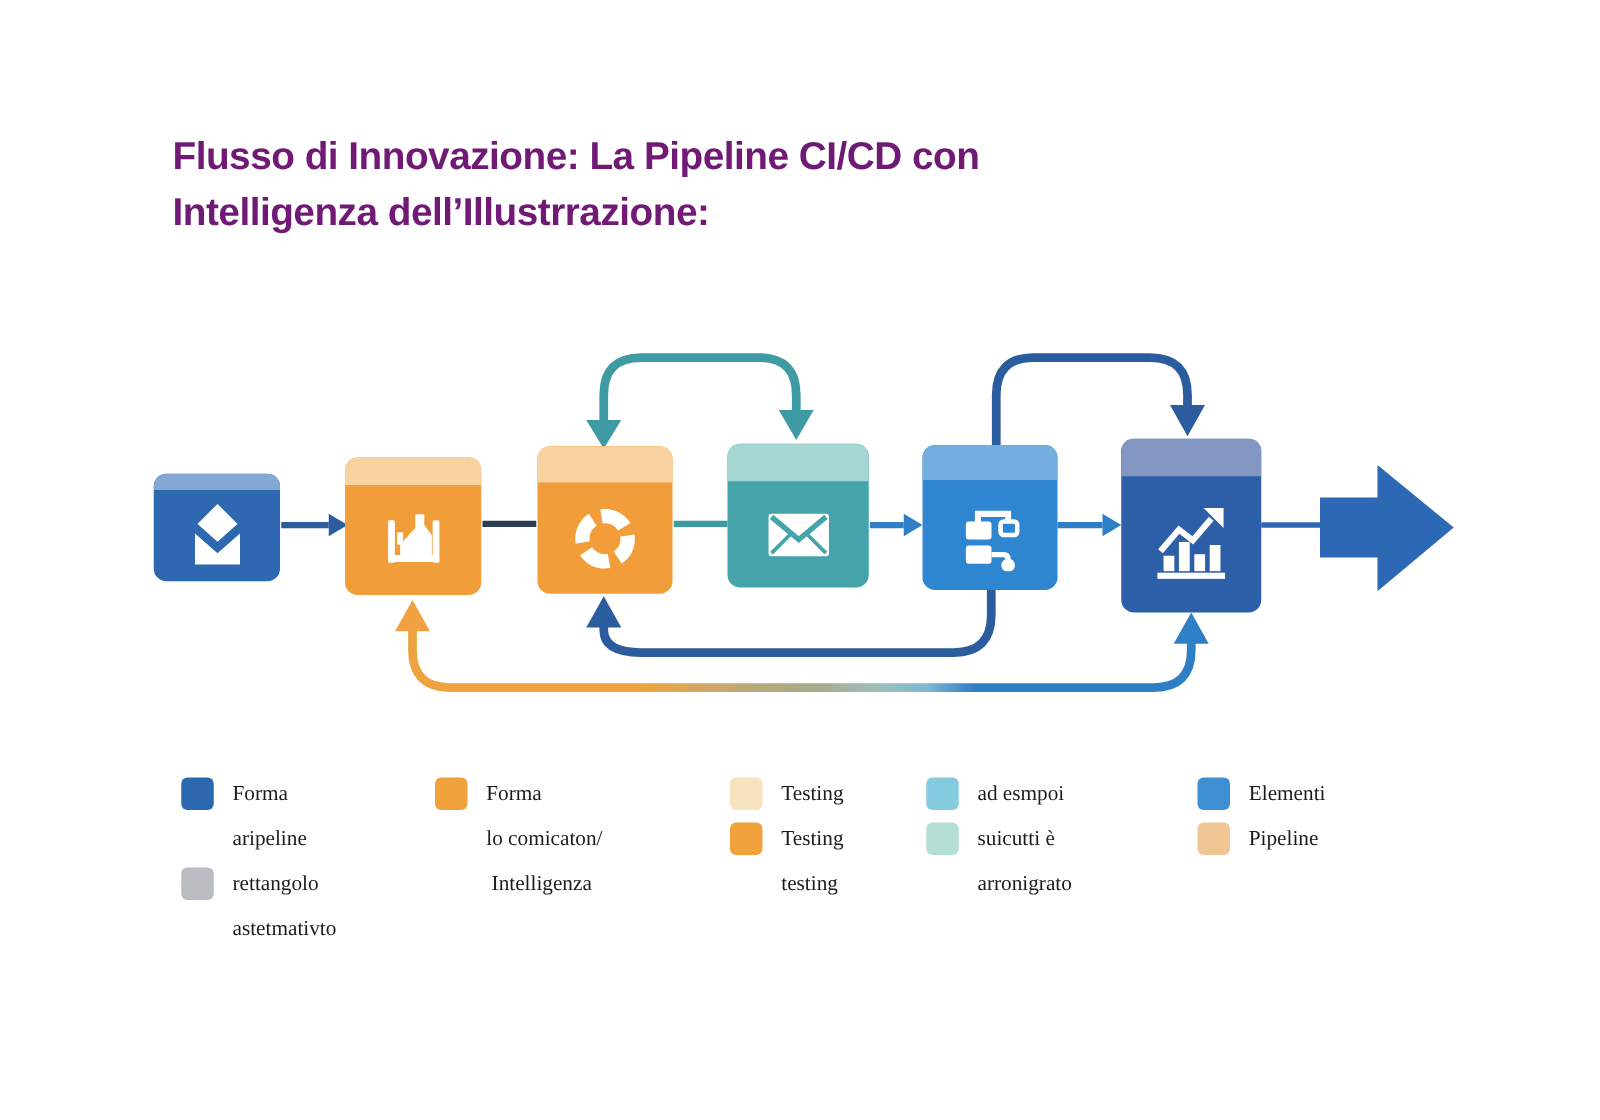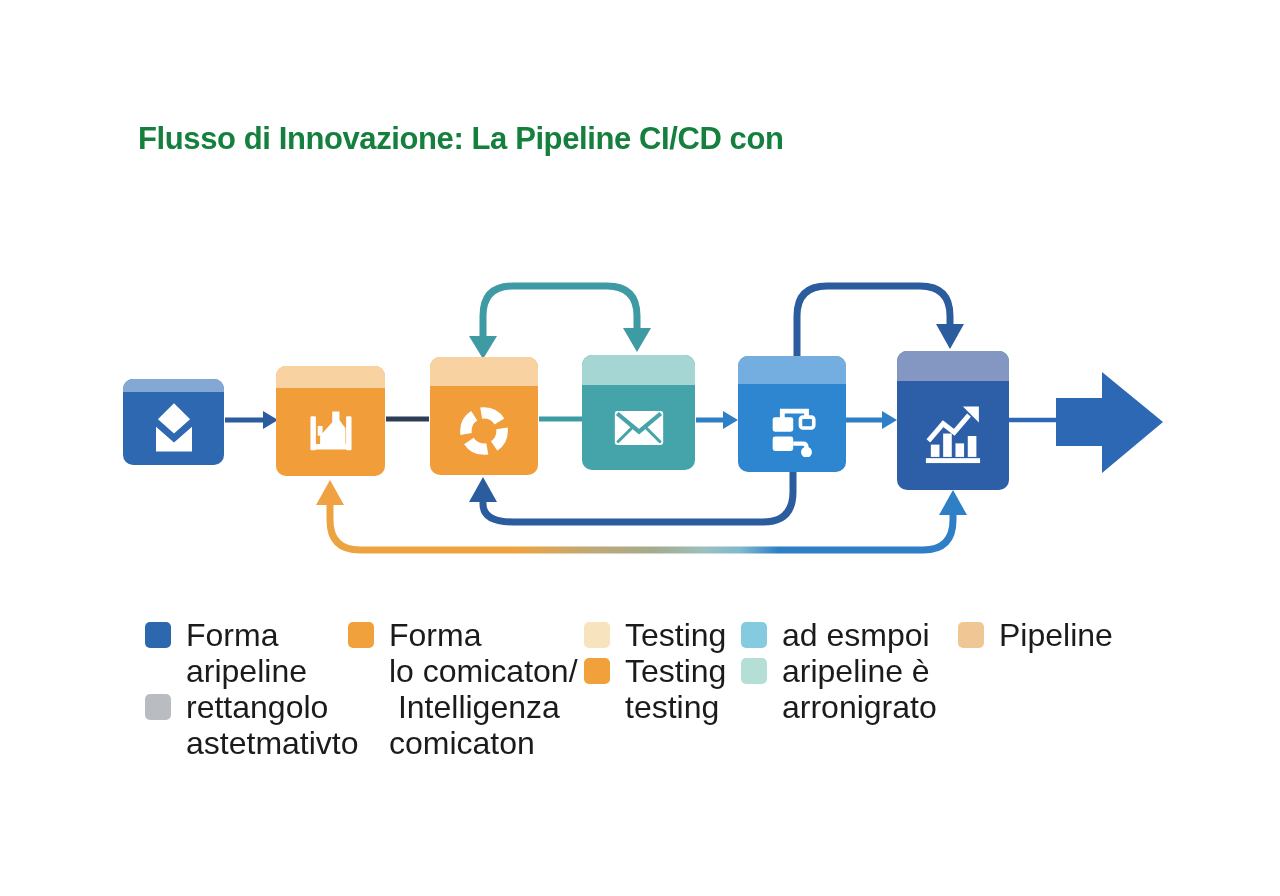--- a/index.html
+++ b/index.html
@@ -1,40 +1,41 @@
 <!DOCTYPE html>
 <html><head>
 <meta charset="utf-8">
 <style>
   html,body{margin:0;padding:0;}
   body{
     width:1280px;height:896px;background:#ffffff;position:relative;overflow:hidden;
     font-family:"Liberation Sans", sans-serif;
   }
   .title{
-    position:absolute;left:138px;top:116px;width:820px;
-    font-size:31px;font-weight:700;color:#15803d;line-height:45px;letter-spacing:-0.4px;
+    position:absolute;left:138px;top:102px;width:820px;
+    font-size:31px;font-weight:700;color:#701a75;line-height:45px;letter-spacing:-0.4px;
   }
   .overlay{position:absolute;left:0;top:0;width:1280px;height:896px;pointer-events:none;}
   .box{position:absolute;border-radius:10px;display:flex;flex-direction:column;overflow:hidden;}
   .band{flex:none;width:100%;}
   .iconwrap{flex:1;display:flex;align-items:center;justify-content:center;}
   .legend{position:absolute;top:617px;left:0;width:1280px;}
   .legend-col{position:absolute;top:0;}
   .legend-row{display:flex;align-items:center;height:36px;}
   .legend-swatch{width:26px;height:26px;border-radius:5px;flex:none;margin-right:15px;}
   .legend-swatch.spacer{visibility:hidden;background:transparent;}
-  .legend-label{font-size:32px;color:#1b1b1b;white-space:pre;}
+  .legend-label{font-size:17px;color:#1b1b1b;white-space:pre;font-family:Liberation Serif, serif;}
   #col1{left:145px;} #col2{left:348px;} #col3{left:584px;} #col4{left:741px;} #col5{left:958px;}
 </style>
 </head>
 <body>
 
 <div class="title">
   <div>Flusso di Innovazione: La Pipeline CI/CD con</div>
+  <div>Intelligenza dell’Illustrrazione:</div>
 </div>
 
 <svg class="overlay" viewBox="0 0 1280 896" xmlns="http://www.w3.org/2000/svg">
   <defs>
     <linearGradient id="flowgrad" gradientUnits="userSpaceOnUse" x1="330" y1="0" x2="953" y2="0">
       <stop offset="0" stop-color="#eda440"></stop>
       <stop offset="0.30" stop-color="#eda440"></stop>
       <stop offset="0.42" stop-color="#bfa878"></stop>
       <stop offset="0.52" stop-color="#a5ab8e"></stop>
       <stop offset="0.60" stop-color="#9cc0bd"></stop>
@@ -172,24 +173,20 @@
       <div class="legend-label">Forma</div>
     </div>
     <div class="legend-row">
       <div class="legend-swatch spacer"></div>
       <div class="legend-label">lo comicaton/</div>
     </div>
     <div class="legend-row">
       <div class="legend-swatch spacer"></div>
       <div class="legend-label"> Intelligenza</div>
     </div>
-    <div class="legend-row">
-      <div class="legend-swatch spacer"></div>
-      <div class="legend-label">comicaton</div>
-    </div>
   </div>
 
   <div class="legend-col" id="col3">
     <div class="legend-row">
       <div class="legend-swatch" style="background-color: rgb(247, 227, 189);"></div>
       <div class="legend-label">Testing</div>
     </div>
     <div class="legend-row">
       <div class="legend-swatch" style="background-color: rgb(240, 161, 60);"></div>
       <div class="legend-label">Testing</div>
@@ -200,28 +197,32 @@
     </div>
   </div>
 
   <div class="legend-col" id="col4">
     <div class="legend-row">
       <div class="legend-swatch" style="background-color: rgb(133, 203, 224);"></div>
       <div class="legend-label">ad esmpoi</div>
     </div>
     <div class="legend-row">
       <div class="legend-swatch" style="background-color: rgb(181, 222, 214);"></div>
-      <div class="legend-label">aripeline è</div>
+      <div class="legend-label">suicutti è</div>
     </div>
     <div class="legend-row">
       <div class="legend-swatch spacer"></div>
       <div class="legend-label">arronigrato</div>
     </div>
   </div>
 
   <div class="legend-col" id="col5">
+    <div class="legend-row">
+      <div class="legend-swatch" style="background-color: rgb(61, 143, 209);"></div>
+      <div class="legend-label">Elementi</div>
+    </div>
     <div class="legend-row">
       <div class="legend-swatch" style="background-color: rgb(240, 199, 148);"></div>
       <div class="legend-label">Pipeline</div>
     </div>
   </div>
 
 </div>
 
 </body></html>

